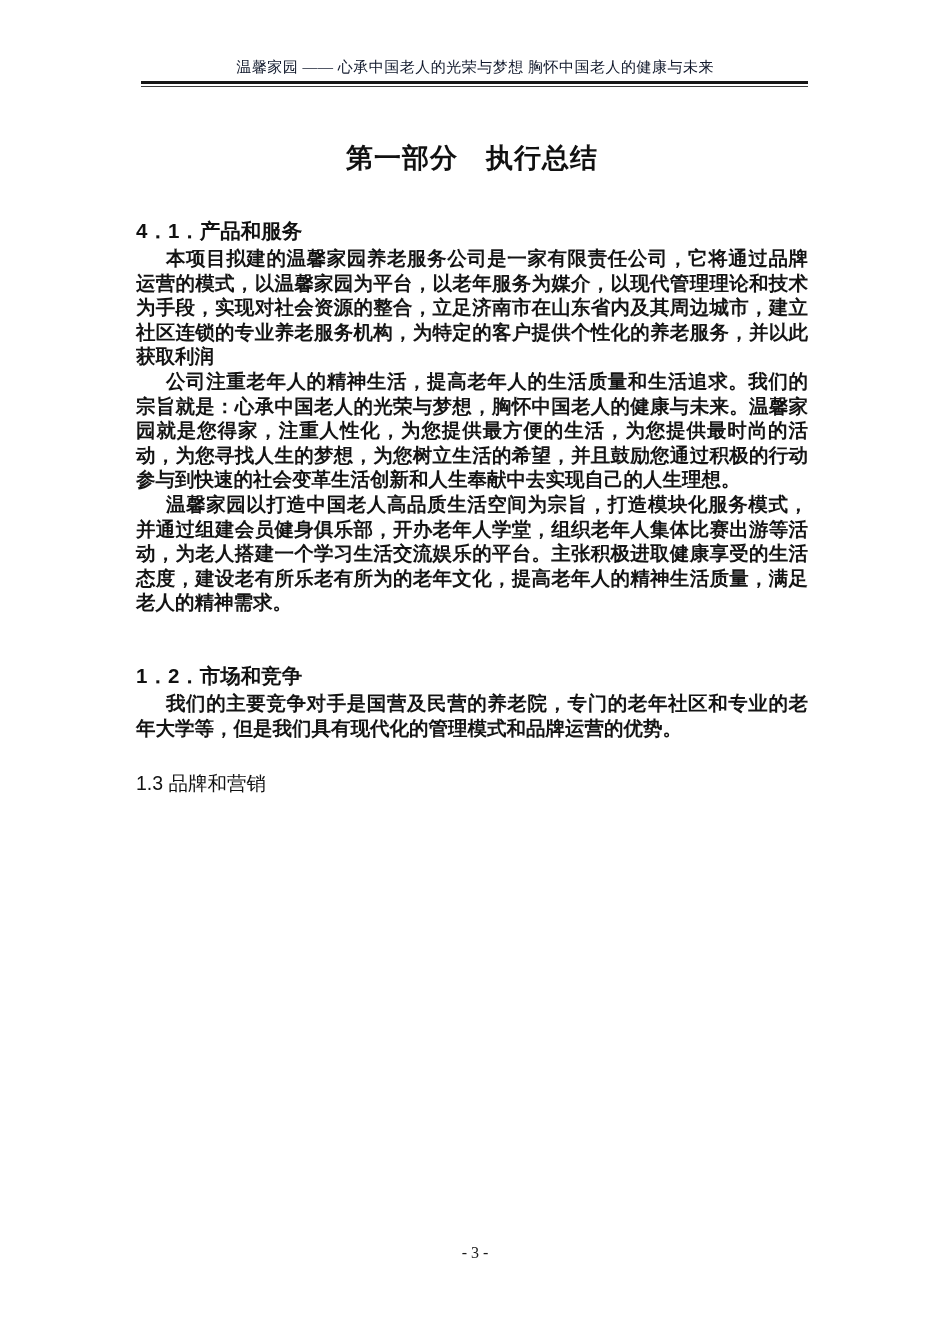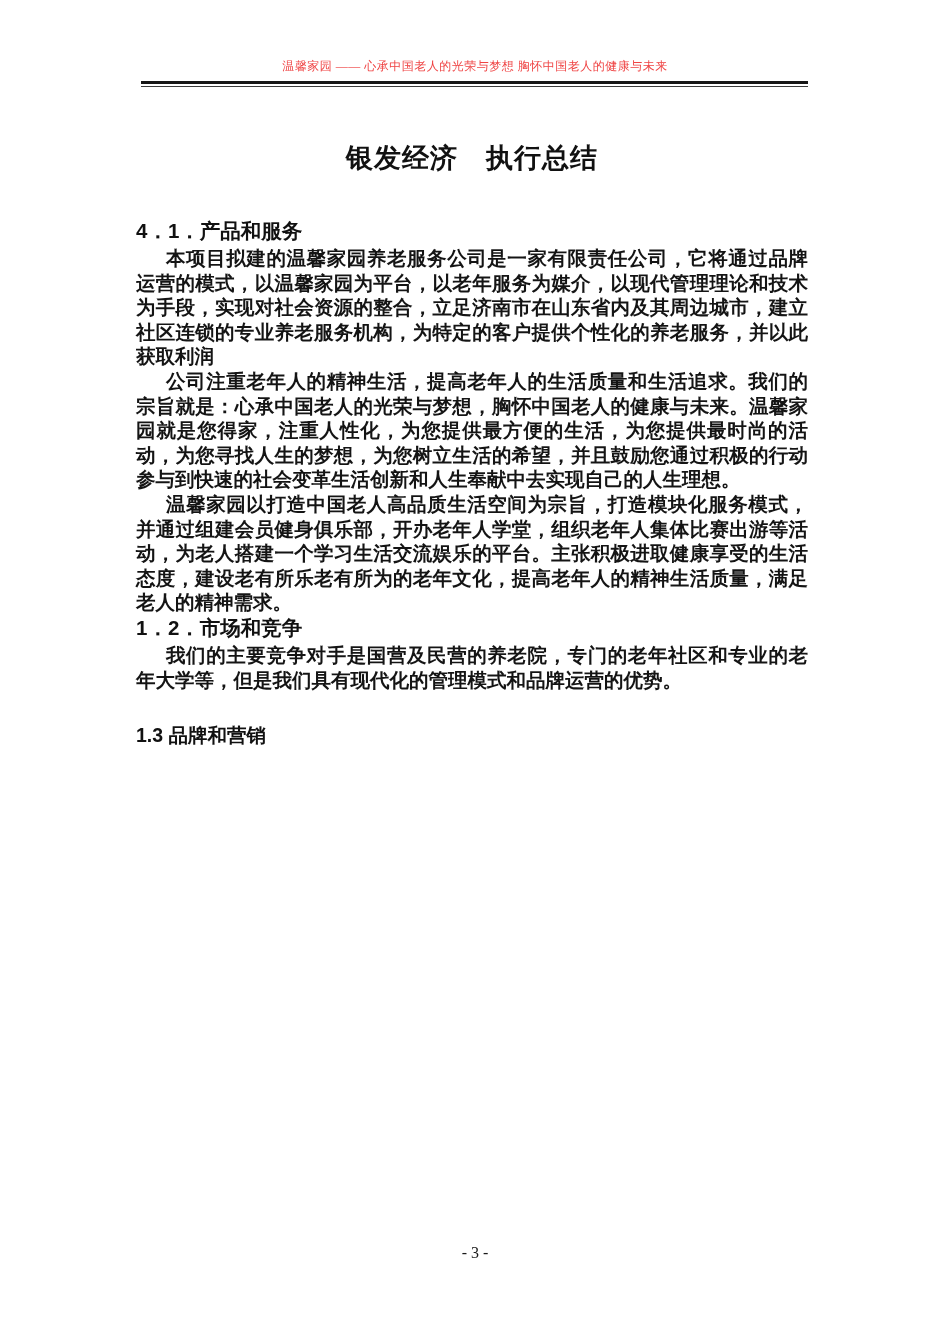--- a/index.html
+++ b/index.html
@@ -12,23 +12,23 @@
     font-family: "Liberation Sans", sans-serif;
     overflow: hidden;
   }
   .header-text {
     position: absolute;
     top: 58px;
     left: 0;
     width: 100%;
     text-align: center;
     font-family: "Liberation Serif", serif;
-    font-size: 12px;
+    font-size: 15px;
     letter-spacing: 0.5px;
-    color: #ef4444;
+    color: #0f172a;
     white-space: nowrap;
   }
   .header-rule {
     position: absolute;
     top: 81px;
     left: 141px;
     width: 667px;
     height: 2px;
     border-top: 3px solid #161616;
     border-bottom: 1px solid #3a3a3a;
@@ -49,35 +49,35 @@
     color: #111111;
   }
   .sec-heading {
     margin: 0 0 2px 0;
     font-size: 20.5px;
     font-weight: 700;
     line-height: 26px;
     color: #111111;
   }
   .section-3 .sec-heading {
-    font-weight: 700;
+    font-weight: 400;
     font-size: 19.5px;
   }
   p.para {
     margin: 0;
     font-size: 19.5px;
     line-height: 24.6px;
     text-align: justify;
     text-justify: inter-ideograph;
     text-indent: 30px;
     color: #141414;
     font-weight: bold;
   }
   .section-1 { margin-top: 0; }
-  .section-2 { }
+  .section-2 { margin-top: 48px; }
   .section-3 { margin-top: 30px; }
   .footer {
     position: absolute;
     top: 1244px;
     left: 0;
     width: 100%;
     text-align: center;
     font-family: "Liberation Serif", serif;
     font-size: 16px;
     color: #1a1a1a;
@@ -87,21 +87,21 @@
 <body>
 
 <div class="page">
 
   <div class="header-text">温馨家园 —— 心承中国老人的光荣与梦想 胸怀中国老人的健康与未来</div>
 
   <div class="header-rule"></div>
 
   <div class="content">
 
-    <h1 class="doc-title">银发经济　执行总结</h1>
+    <h1 class="doc-title">第一部分　执行总结</h1>
 
     <section class="section section-1">
       <h2 class="sec-heading">4．1．产品和服务</h2>
       <p class="para">本项目拟建的温馨家园养老服务公司是一家有限责任公司，它将通过品牌运营的模式，以温馨家园为平台，以老年服务为媒介，以现代管理理论和技术为手段，实现对社会资源的整合，立足济南市在山东省内及其周边城市，建立社区连锁的专业养老服务机构，为特定的客户提供个性化的养老服务，并以此获取利润</p>
       <p class="para">公司注重老年人的精神生活，提高老年人的生活质量和生活追求。我们的宗旨就是：心承中国老人的光荣与梦想，胸怀中国老人的健康与未来。温馨家园就是您得家，注重人性化，为您提供最方便的生活，为您提供最时尚的活动，为您寻找人生的梦想，为您树立生活的希望，并且鼓励您通过积极的行动参与到快速的社会变革生活创新和人生奉献中去实现自己的人生理想。</p>
       <p class="para">温馨家园以打造中国老人高品质生活空间为宗旨，打造模块化服务模式，并通过组建会员健身俱乐部，开办老年人学堂，组织老年人集体比赛出游等活动，为老人搭建一个学习生活交流娱乐的平台。主张积极进取健康享受的生活态度，建设老有所乐老有所为的老年文化，提高老年人的精神生活质量，满足老人的精神需求。</p>
     </section>
 
     <section class="section section-2">
       <h2 class="sec-heading">1．2．市场和竞争</h2>

